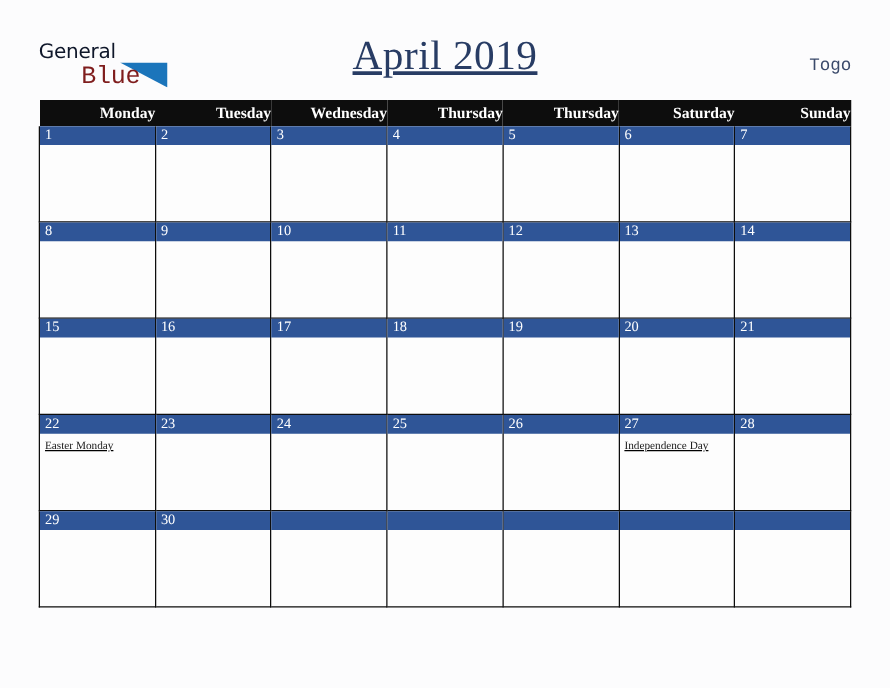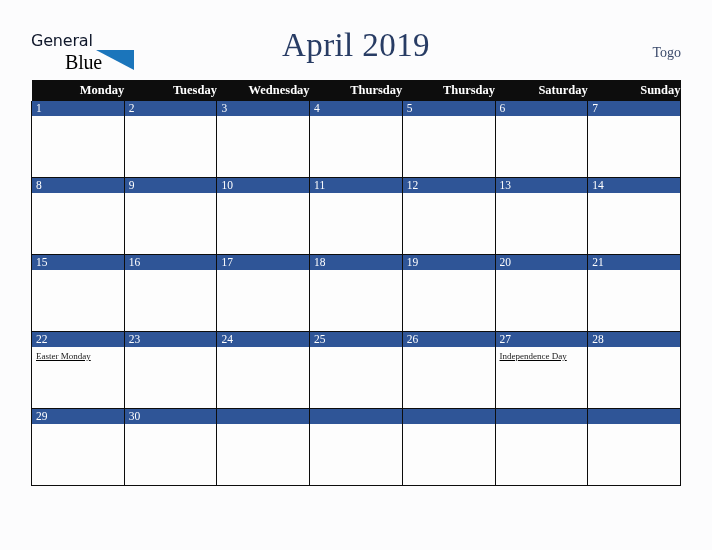--- a/index.html
+++ b/index.html
@@ -51,42 +51,43 @@
     border-top: 17px solid #1b75bb;
     border-right: 0px solid transparent;
     border-bottom: 0px solid transparent;
     border-left: 0px solid transparent;
   }
   .logo-tri svg { display: block; }
   .logo-blue {
     position: absolute;
     left: 34px;
     top: 21px;
-    font-family: Liberation Serif, serif;
+    font-family: Liberation Mono, monospace;
     font-size: 20px;
-    color: #000000;
+    color: #7f1d1d;
     letter-spacing: -0.2px;
     line-height: 22px;
   }
   .title {
     position: absolute;
     left: 0;
     right: 0;
     top: 27px;
     text-align: center;
     font-family: "Liberation Serif", serif;
     font-size: 33px;
     color: #283c64;
     letter-spacing: 0.4px;
+    text-decoration: underline;
   }
   .region {
     position: absolute;
     right: 31px;
     top: 45px;
-    font-family: Liberation Serif, serif;
+    font-family: Liberation Mono, monospace;
     font-size: 14px;
     color: #3b4a6b;
   }
 
   
   .cal {
     position: absolute;
     left: 31px;
     top: 80px;
     width: 650px;

